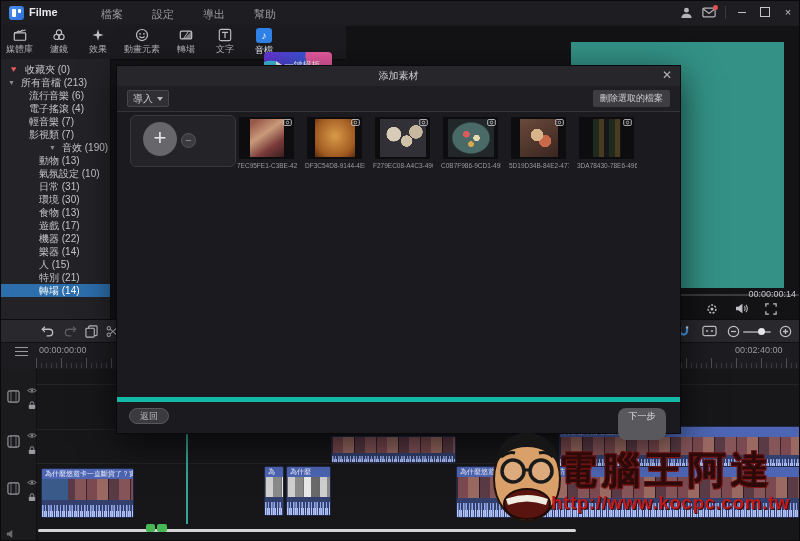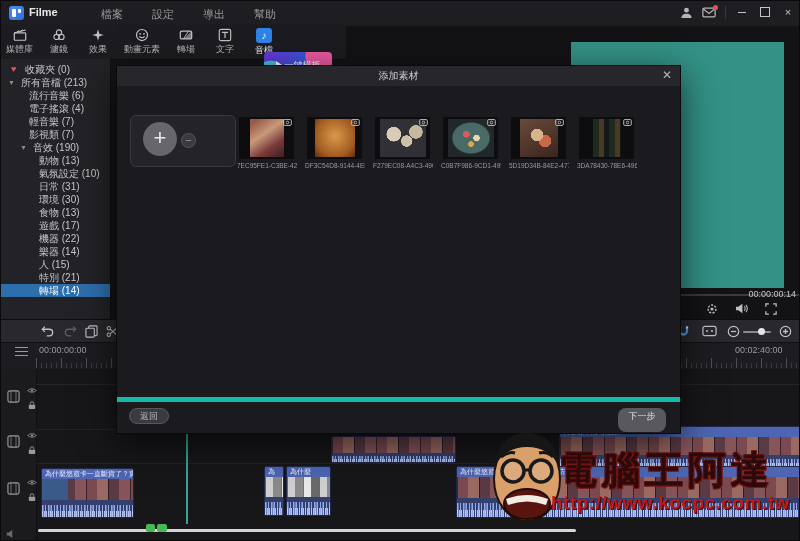--- a/index.html
+++ b/index.html
@@ -36,21 +36,21 @@
                radial-gradient(circle at 10% 90%,#3fc4e0 0 22%,transparent 23%),
                linear-gradient(115deg,#6a35d8,#3558d8 60%,#8a3bd0);
     display:flex;align-items:center;justify-content:center;gap:3px;color:#fff;font-size:9px;}
   .playtri{width:0;height:0;border-left:6px solid #fff;border-top:4px solid transparent;border-bottom:4px solid transparent;}
   
   .sidebar{left:0;top:58px;width:110px;height:260px;background:#232327;border-right:1px solid #0e0e10;padding-top:4px;box-sizing:border-box;}
   .sbi{position:relative;height:13px;line-height:13px;font-size:10px;color:#c5c5c9;white-space:nowrap;}
   .sbi.fav{padding-left:24px;}
   .sbi.root{padding-left:20px;}
   .sbi.lv1{padding-left:28px;}
-  .sbi.sub{padding-left:32px;}
+  .sbi.sub{padding-left:32px;margin-left:29px;}
   .sbi.lv2{padding-left:38px;}
   .sbi.sel{background:#2d6fad;color:#fff;}
   .hearticon{position:absolute;left:10px;top:0;color:#e05a5a;font-size:9px;}
   .caret{position:absolute;top:0;color:#8a8a8e;font-size:7px;}
   .caret.c1{left:7px;} .caret.c2{left:19px;}
   
   .prevpanel{left:345px;top:25px;width:455px;height:293px;background:#131316;}
   .prevtitle{left:355px;top:2px;width:230px;text-align:center;font-size:10px;color:#b5b5b9;}
   .canvas{left:225px;top:16px;width:213px;height:246px;}
   .progress{left:225px;top:268px;width:230px;height:2px;background:#3a3a3f;}
@@ -128,21 +128,21 @@
   .i1{background:linear-gradient(145deg,#9a5a4a 10%,#c99a7a 40%,#7a3a3a 70%,#3a1f1f);width:34px;}
   .i2{background:radial-gradient(ellipse at 50% 45%,#d89a4a,#a05a20 70%,#5a2d10);width:40px;}
   .i3{background:radial-gradient(circle at 30% 40%,#d8ccb8 0 18%,transparent 19%),radial-gradient(circle at 58% 58%,#cfc0a8 0 16%,transparent 17%),radial-gradient(circle at 78% 34%,#c8b8a0 0 15%,transparent 16%),#303036;width:46px;}
   .i4{background:radial-gradient(circle at 40% 40%,#d85a5a 0 9%,transparent 10%),radial-gradient(circle at 62% 50%,#e8d8b0 0 9%,transparent 10%),radial-gradient(circle at 50% 66%,#d8a84a 0 8%,transparent 9%),radial-gradient(ellipse at center,#4a6a68 0 55%,#22282a 60%);width:46px;}
   .i5{background:radial-gradient(circle at 45% 42%,#d8b48a 0 20%,transparent 21%),radial-gradient(circle at 66% 58%,#c86a4a 0 18%,transparent 19%),linear-gradient(150deg,#6a4a3a,#3a2520);width:38px;}
   .i6{background:repeating-linear-gradient(90deg,#1e2a1e 0 6px,#4a3a20 6px 11px,#14181a 11px 16px);width:28px;}
   .dfooter{position:absolute;left:0;bottom:0;width:100%;height:31px;border-top:5px solid #14b8a6;}
   .backbtn{position:absolute;left:12px;top:6px;width:40px;height:16px;border-radius:8px;background:#3a3a3f;border:1px solid #57575c;
     font-size:9px;color:#b9b9bd;text-align:center;line-height:15px;box-sizing:border-box;}
   .addedtxt{position:absolute;left:0;top:9px;width:100%;text-align:center;font-size:9.5px;color:#b5b5b9;}
-  .nextbtn{position:absolute;right:14px;top:6px;width:48px;height:24px;border-radius:8px;background:#58585d;
+  .nextbtn{position:absolute;right:14px;top:6px;width:48px;height:32px;border-radius:8px;background:#58585d;
     font-size:9px;color:#e5e5e9;text-align:center;line-height:16px;}
   
   .watermark{z-index:20;pointer-events:none;}
   .wmtext{left:558px;top:444px;font-size:38px;font-weight:bold;letter-spacing:5px;color:#2d0a0a;white-space:nowrap;
     text-shadow:1px 1px 0 #7d1616,-1px -1px 0 #5a0f0f,1px -1px 0 #6b1212,-1px 1px 0 #6b1212;}
   .wmurl{left:550px;top:491px;font-size:19px;font-weight:bold;letter-spacing:.5px;color:#bb1d1d;white-space:nowrap;
     text-shadow:1px 1px 0 #3d0808;}
 </style>
 </head>
 <body>
@@ -470,20 +470,29 @@
   <div class="abs greenthumb" style="left:156px;width:10px;"></div>
   <span class="abs botspk">
       <svg viewBox="0 0 14 12" width="11" height="10">
         <path d="M1 4h2.5L8 .8v10.4L3.5 8H1z" fill="currentColor"></path>
       </svg>
     </span>
 
   <div class="abs dialog">
     <div class="dtitle">添加素材</div>
     <span class="dclose">✕</span>
+    <div class="dtoolrow">
+      <div class="importbtn">
+        <span>導入</span>
+        <span class="dcaret"></span>
+      </div>
+      <div class="delbtn">
+        <span>刪除選取的檔案</span>
+      </div>
+    </div>
 
     <div class="addtile"></div>
     <div class="pluscircle">+</div>
     <div class="minuscircle">−</div>
 
     <div class="fthumb" style="left:122px">
         <div class="fimg i1"></div>
         <span class="badge">
           <svg viewBox="0 0 10 8" width="9" height="7">
             <rect x=".7" y=".7" width="8.6" height="6.6" rx="1" fill="rgba(0,0,0,.45)" stroke="#d8d8dc" stroke-width="1"></rect>

